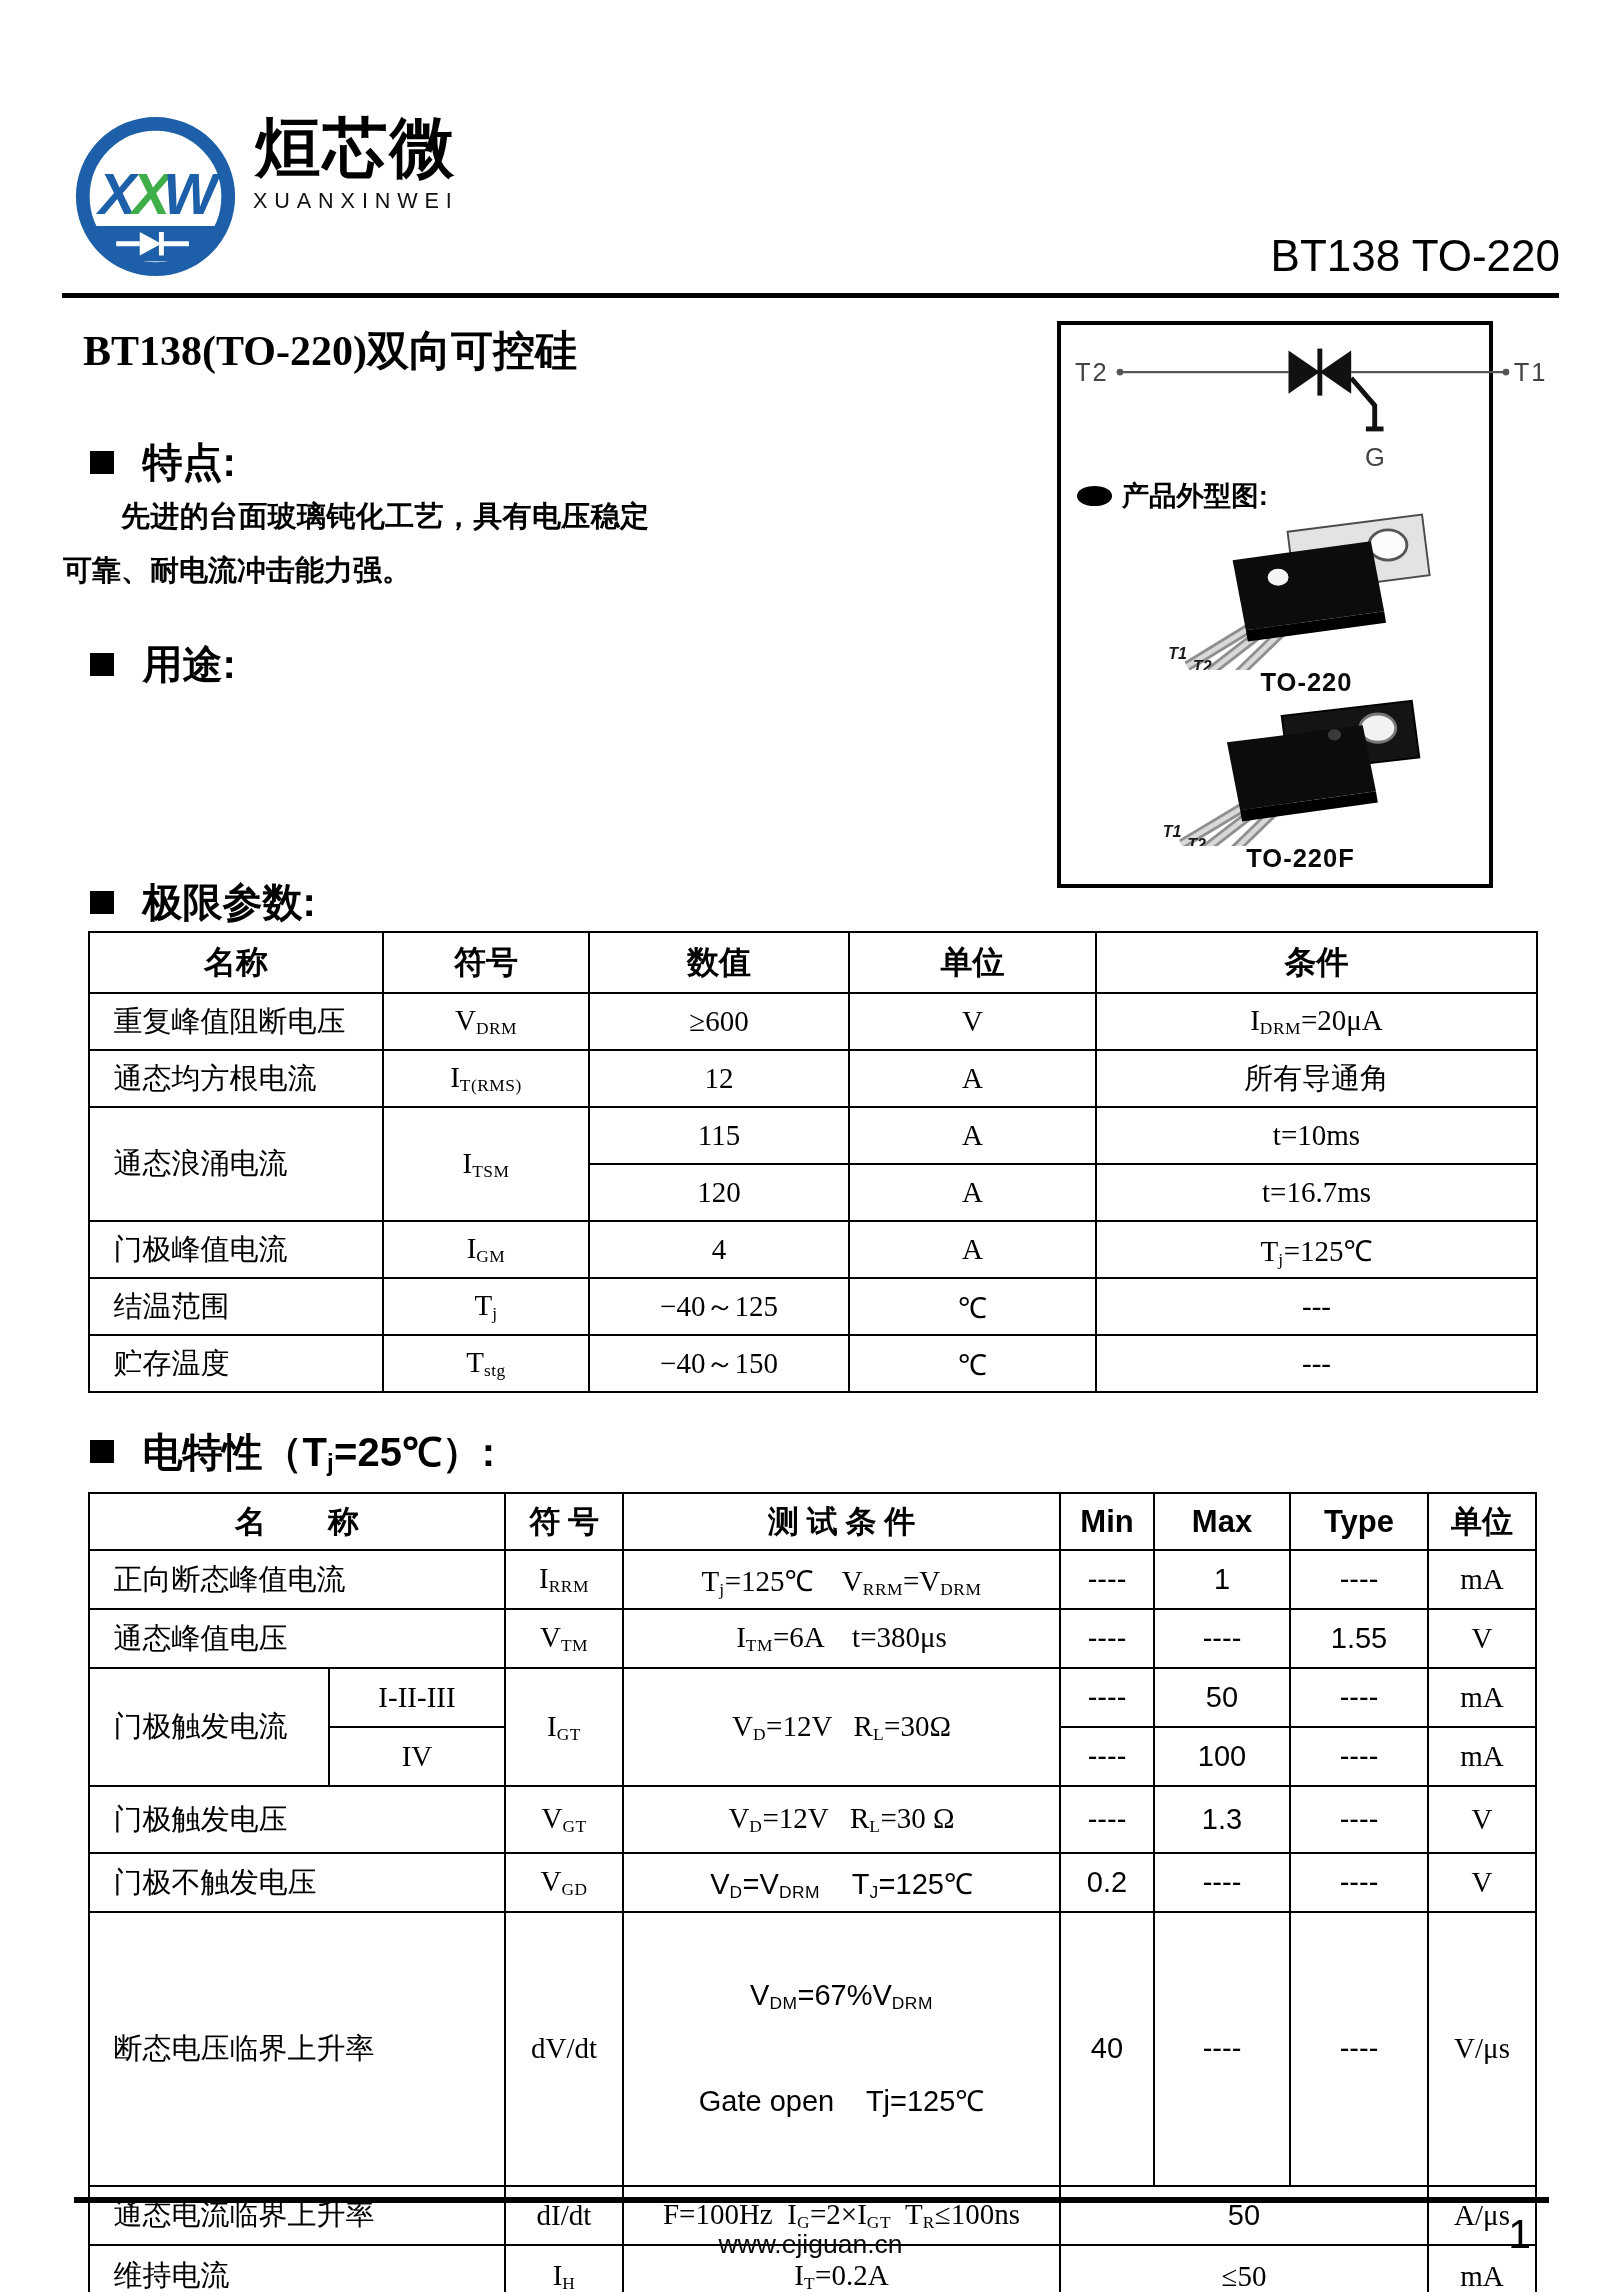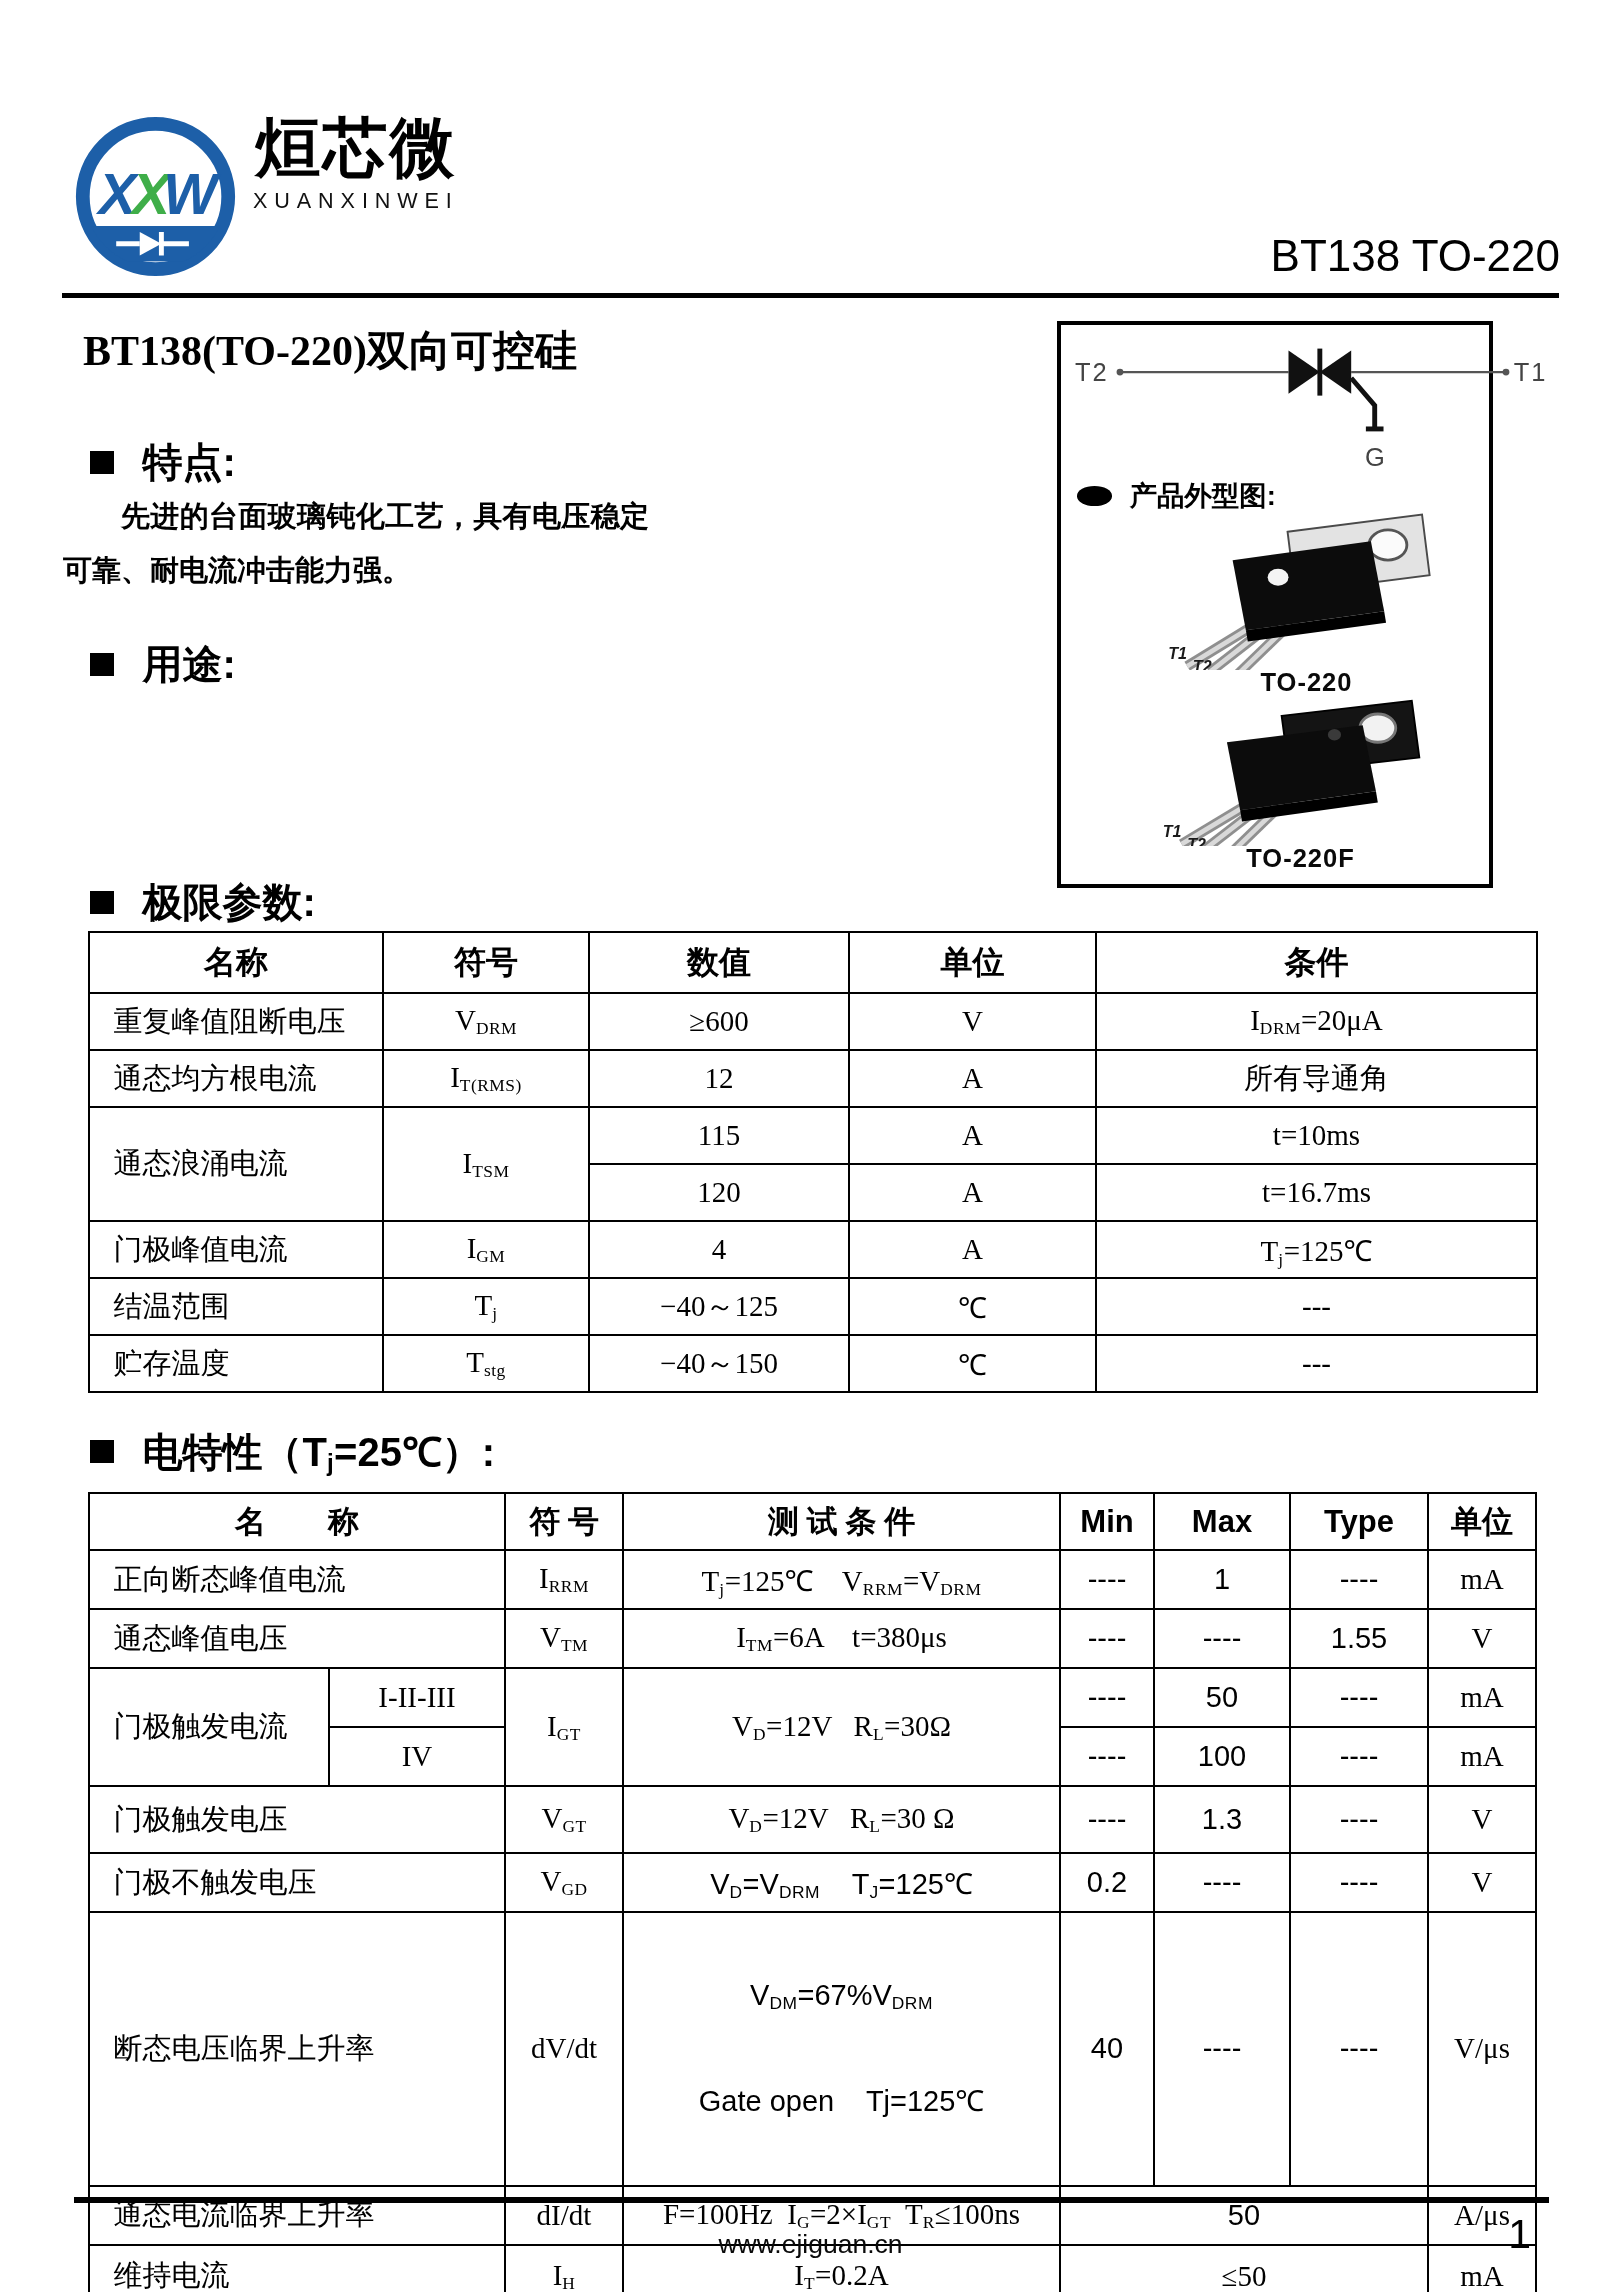--- a/index.html
+++ b/index.html
@@ -27,21 +27,21 @@
   .sec-elec{top:1423px;}
   .para{position:absolute;left:63px;font-family:"Liberation Sans",sans-serif;font-weight:700;
         font-size:29px;line-height:1.85;text-indent:2em;text-align:justify;}
   .para-feat{top:490px;width:586px;}
   .para-uses{top:689px;width:600px;}
 
   
   .figure-box{position:absolute;left:1057px;top:321px;width:436px;height:567px;
               border:4.9px solid #000;box-sizing:border-box;background:#fff;}
   .triac{position:absolute;left:2px;top:3.9px;}
-  .fig-caption{position:absolute;left:15.7px;top:153px;display:flex;align-items:center;gap:18px;
+  .fig-caption{position:absolute;left:15.7px;top:153px;display:flex;align-items:center;gap:10px;
                font-family:"Liberation Sans",sans-serif;font-weight:700;font-size:27.4px;}
   .dot{width:35px;height:19.6px;background:#000;border-radius:50%;flex:none;}
   .pkg{position:absolute;text-align:center;}
   .pkg1{left:84px;top:184px;}
   .pkg2{left:78px;top:372px;}
   .pkg svg{display:block;margin:0 auto;}
   .pkg-label{font-family:"Liberation Sans",sans-serif;font-weight:700;font-size:25.5px;letter-spacing:1px;margin-top:-2px;color:#0a0a0a;}
 
   
   table.tbl{position:absolute;left:88px;border-collapse:collapse;table-layout:fixed;background:#fff;}

